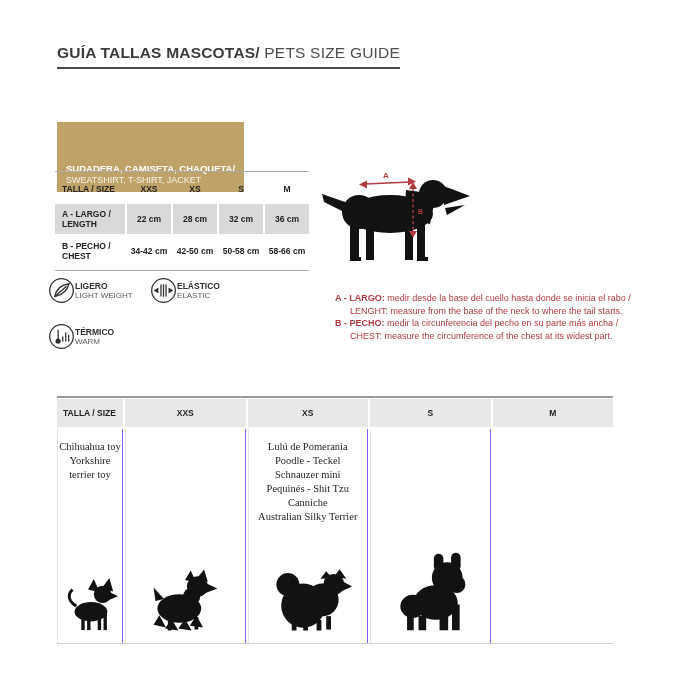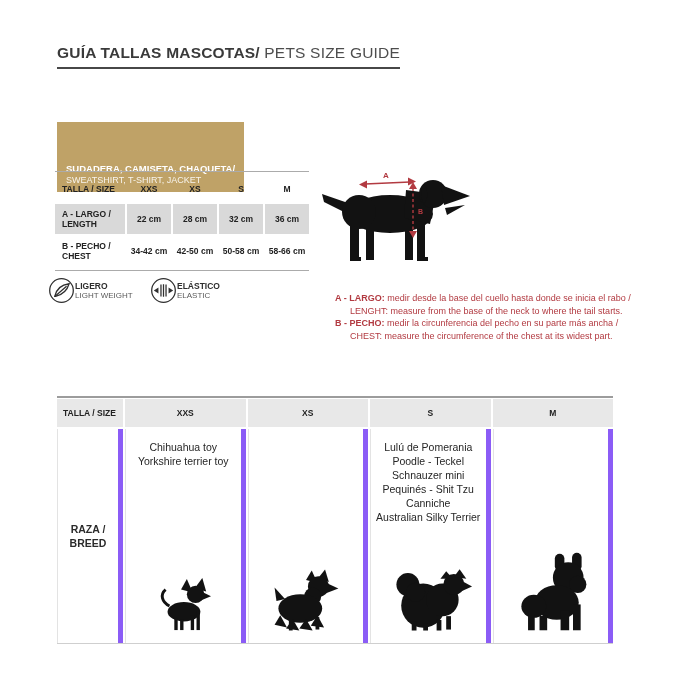--- a/index.html
+++ b/index.html
@@ -50,21 +50,21 @@
   .note-l1{font-weight:400;}
   .note-b{font-weight:700;}
   .note-l2{padding-left:15px;font-weight:400;}
 
   
   .breed-table{position:absolute;left:57px;top:396px;width:556px;}
   .bt-head{display:grid;grid-template-columns:66px repeat(4,1fr);column-gap:2px;border-top:2px solid #9c9c9c;padding-top:1px;}
   .bt-hcell{height:28px;background:var(--header_gray);display:flex;align-items:center;justify-content:center;font-size:8.5px;font-weight:700;color:#222;}
   .bt-hcell.lbl{justify-content:flex-start;padding-left:6px;}
   .bt-body{display:grid;grid-template-columns:66px repeat(4,1fr);column-gap:2px;height:214px;margin-top:2px;border-bottom:1px solid #cfcfcf;}
-  .bt-cell{position:relative;border-left:1px solid #e3e3e3;border-right:5px solid #8b5cf6;}
+  .bt-cell{position:relative;border-left:1px solid #e3e3e3;border-right:1px solid #8b5cf6;font-family:Liberation Serif, serif;}
   .raza-cell{display:flex;flex-direction:column;align-items:center;justify-content:center;font-size:10.5px;font-weight:700;color:#2b2b2b;line-height:14px;}
   .breed-col{padding-top:11px;text-align:center;}
   .breed-line{font-size:10.5px;line-height:14px;color:#262626;}
   .dog-bottom{position:absolute;bottom:11px;left:50%;transform:translateX(-50%);}
 </style>
 </head>
 <body>
 
 <div class="canvas">
 
@@ -149,42 +149,50 @@
         <circle cx="16" cy="16" r="14"></circle>
         <path d="M13,9 V23 M16,8.5 V23.5 M19,9 V23"></path>
         <polygon points="4.5,16 10,12.5 10,19.5" fill="#2f2f2f" stroke="none"></polygon>
         <polygon points="27.5,16 22,12.5 22,19.5" fill="#2f2f2f" stroke="none"></polygon>
       </svg>
       <div>
         <div class="f-es">ELÁSTICO</div>
         <div class="f-en">ELASTIC</div>
       </div>
     </div>
+    <div class="feature">
+      <svg class="f-icon" viewBox="0 0 32 32" fill="none" stroke="#2f2f2f" stroke-width="1.5">
+        <circle cx="16" cy="16" r="14"></circle>
+        <path d="M12,8 V19"></path>
+        <circle cx="12" cy="21.5" r="3" fill="#2f2f2f" stroke="none"></circle>
+        <path d="M17.5,22 V16 M21,22 V11 M24.5,22 V14"></path>
+      </svg>
+      <div>
+        <div class="f-es">TÉRMICO</div>
+        <div class="f-en">WARM</div>
+      </div>
+    </div>
   </div>
 
   <div class="notes">
     <div class="note-l1"><span class="note-b">A - LARGO:</span><span> medir desde la base del cuello hasta donde se inicia el rabo /</span></div>
     <div class="note-l2">LENGHT: measure from the base of the neck to where the tail starts.</div>
     <div class="note-l1"><span class="note-b">B - PECHO:</span><span> medir la circunferencia del pecho en su parte más ancha /</span></div>
     <div class="note-l2">CHEST: measure the circumference of the chest at its widest part.</div>
   </div>
 
   <div class="breed-table">
     <div class="bt-head">
       <div class="bt-hcell lbl">TALLA /  SIZE</div>
       <div class="bt-hcell">XXS</div>
       <div class="bt-hcell">XS</div>
       <div class="bt-hcell">S</div>
       <div class="bt-hcell">M</div>
     </div>
     <div class="bt-body">
-      <div class="bt-cell raza-cell">
-        <div>RAZA /</div>
-        <div>BREED</div>
-      </div>
 
       <div class="bt-cell breed-col">
         <div>
             <div class="breed-line">Chihuahua toy</div>
             <div class="breed-line">Yorkshire terrier toy</div>
           </div>
         <svg class="dog-bottom" width="62" height="56" viewBox="0 0 64 58">
           <g fill="#121212">
             <polygon points="36,3 42,17 30,14"></polygon>
             <polygon points="52,2 56,16 44,13"></polygon>

